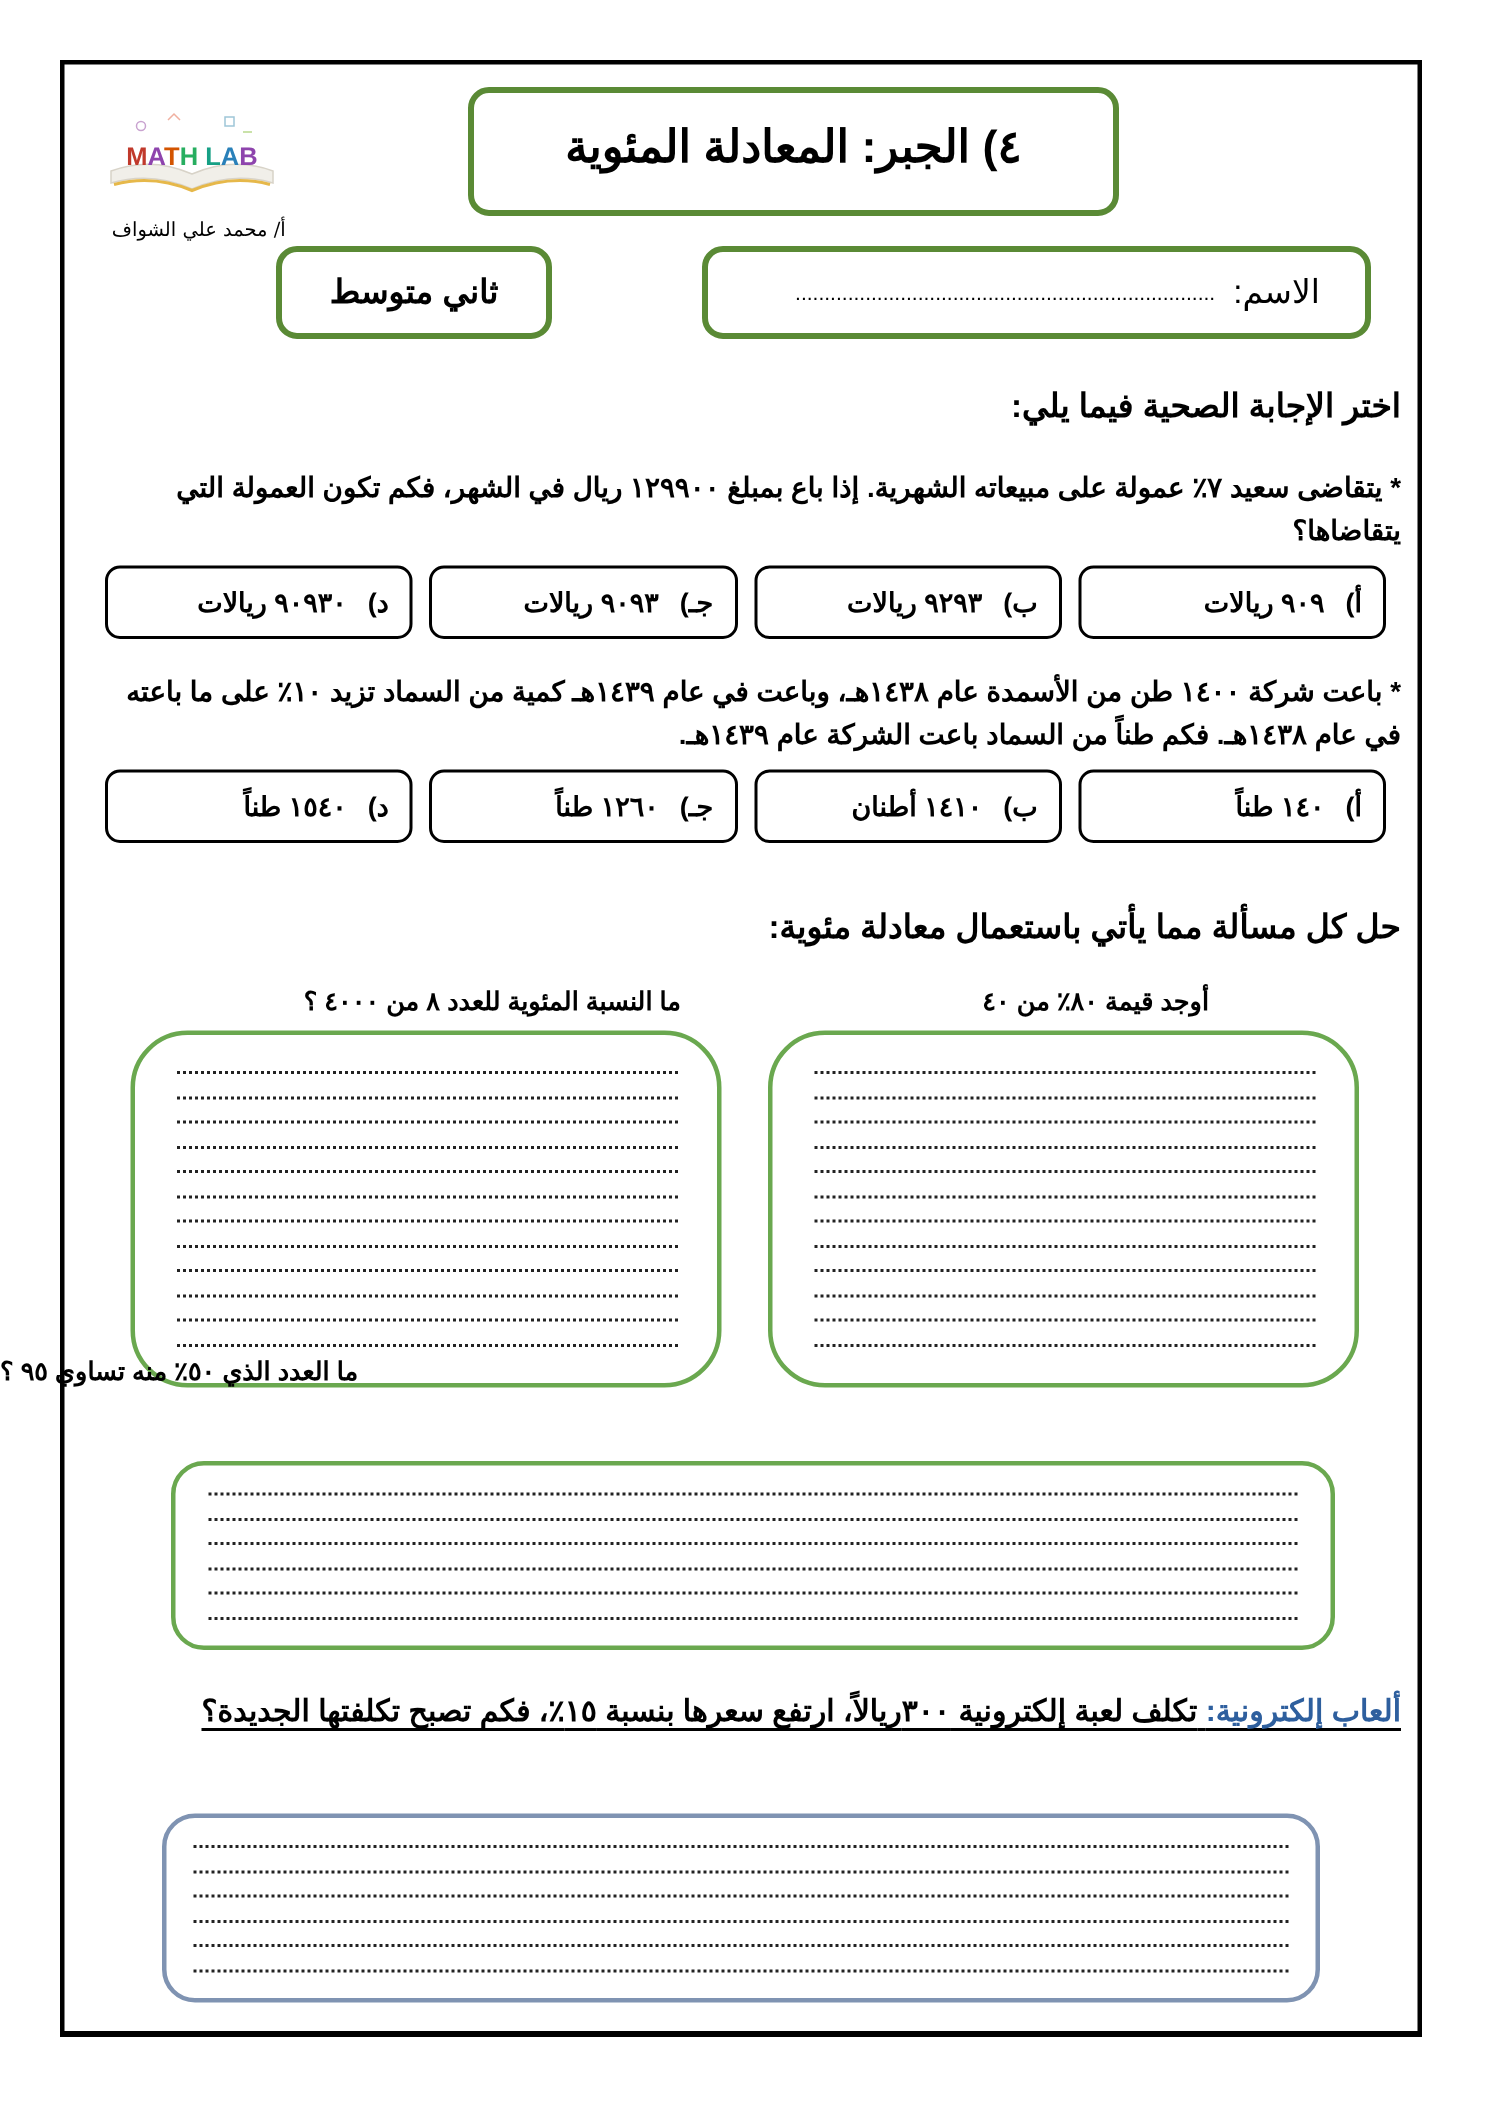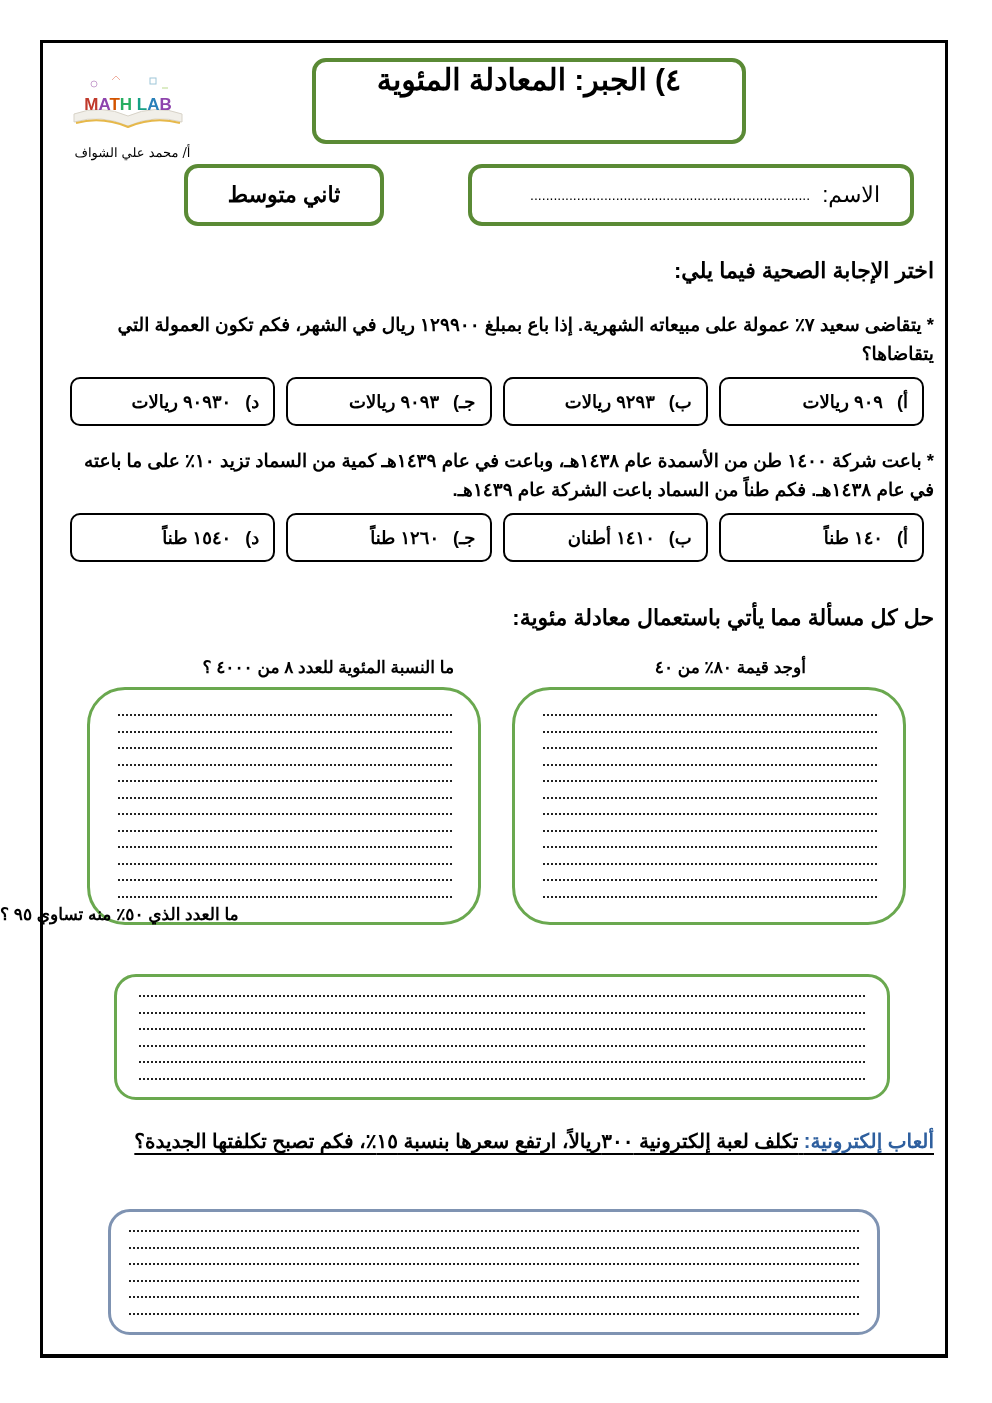--- a/index.html
+++ b/index.html
@@ -1,22 +1,22 @@
 <!DOCTYPE html>
 <html lang="ar" dir="rtl"><head>
 <meta charset="utf-8">
 <style>
   html, body { margin:0; padding:0; background:#ffffff; }
   body { width:992px; height:1403px; position:relative; font-family:"Liberation Sans", sans-serif; color:#000; overflow:hidden; }
   .frame { position:absolute; left:40px; top:40px; width:908px; height:1318px; border:3px solid #000; border-bottom-width:4px; box-sizing:border-box; }
   .abs { position:absolute; }
   .green-box { border:4px solid #5a8a35; border-radius:14px; box-sizing:border-box; background:#fff; }
-  .title-box { left:312px; top:58px; width:434px; height:86px; display:flex; align-items:flex-start; justify-content:center; }
+  .title-box { left:312px; top:58px; width:434px; height:86px; display:flex; align-items:flex-start; justify-content:center; padding-top:18px; }
   .title-text { font-size:30px; font-weight:bold; }
-  .grade-box { left:184px; top:164px; width:200px; height:62px; display:flex; align-items:center; justify-content:center; }
+  .grade-box { left:184px; top:164px; width:184px; height:62px; display:flex; align-items:center; justify-content:center; }
   .grade-text { font-size:22px; font-weight:bold; }
   .name-box { left:468px; top:164px; width:446px; height:62px; display:flex; align-items:center; padding-right:30px; }
   .name-label { font-size:22px; font-weight:normal; margin-left:12px; }
   .name-dots { font-size:14px; letter-spacing:0; color:#000; }
   .logo { left:66px; top:66px; width:124px; height:66px; }
   .teacher { left:70px; top:145px; width:125px; font-size:13px; font-family:"DejaVu Serif", serif; text-align:center; }
   .section-head { font-size:22px; font-weight:bold; text-underline-offset:5px; right:58px; }
   .q-text { right:58px; left:66px; font-size:18.5px; font-weight:bold; line-height:29px; }
   .opt-row { left:70px; right:68px; display:flex; gap:11px; flex-direction:row; }
   .opt { flex:1; height:49px; border:2px solid #000; border-radius:10px; box-sizing:border-box; display:flex; align-items:center; padding-right:14px; font-size:18px; font-weight:bold; cursor:pointer; }

